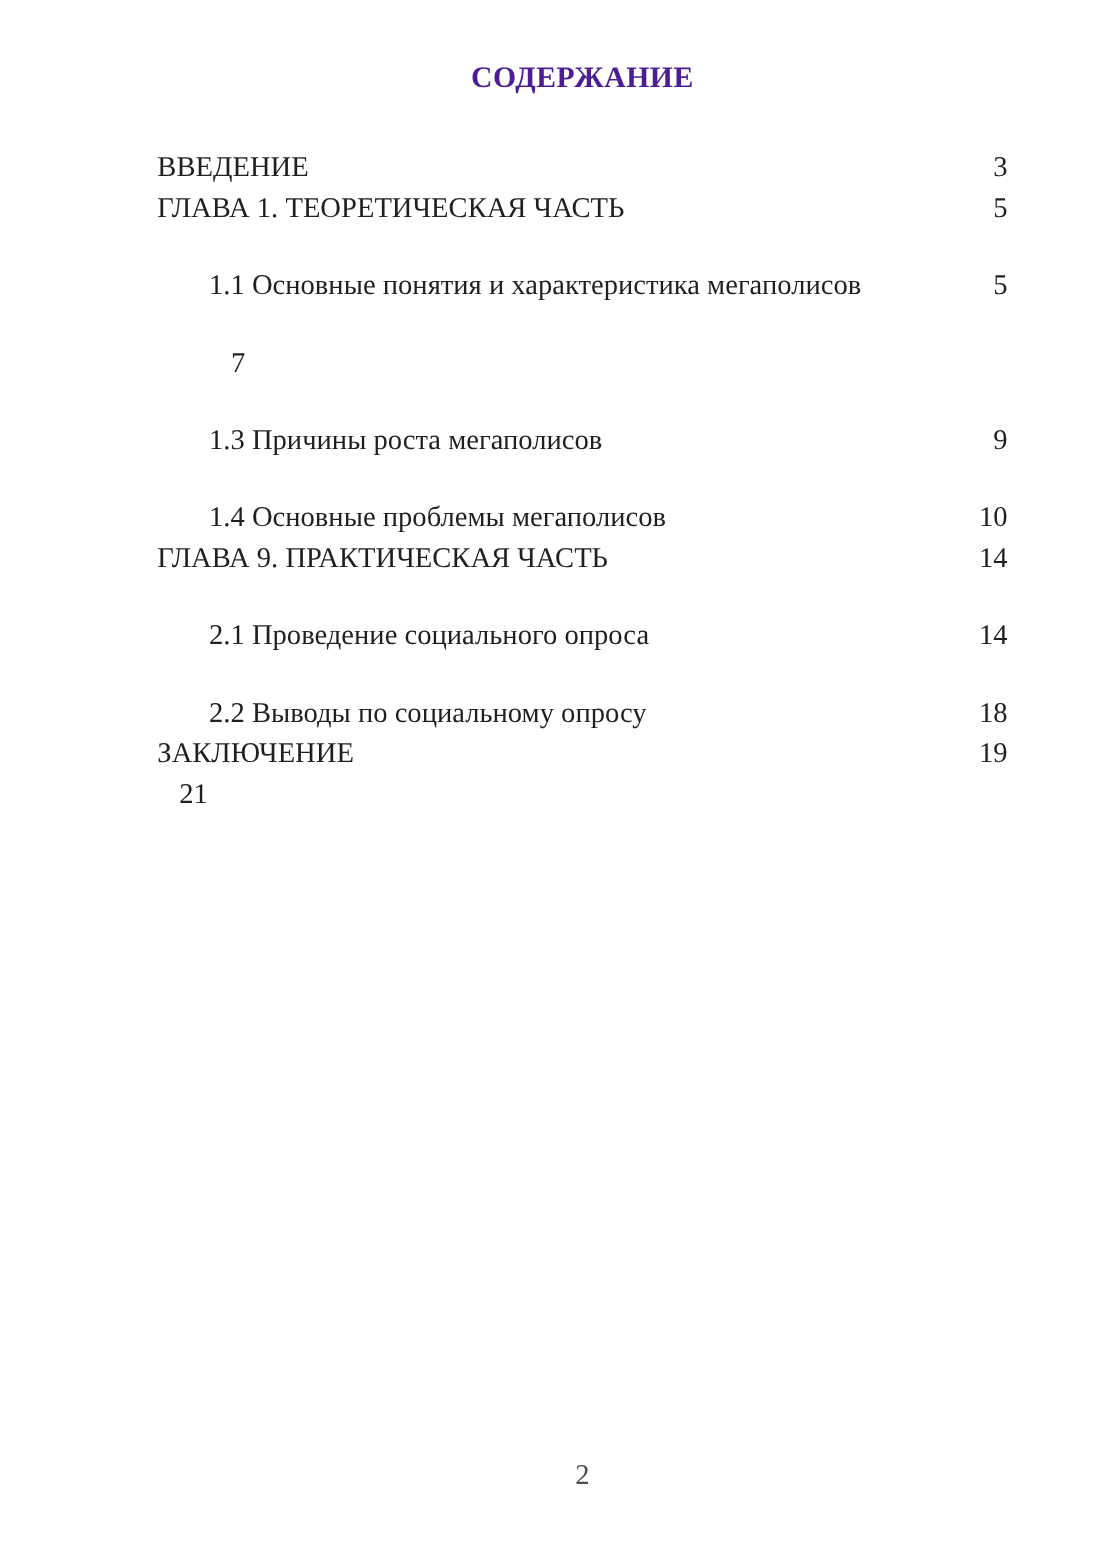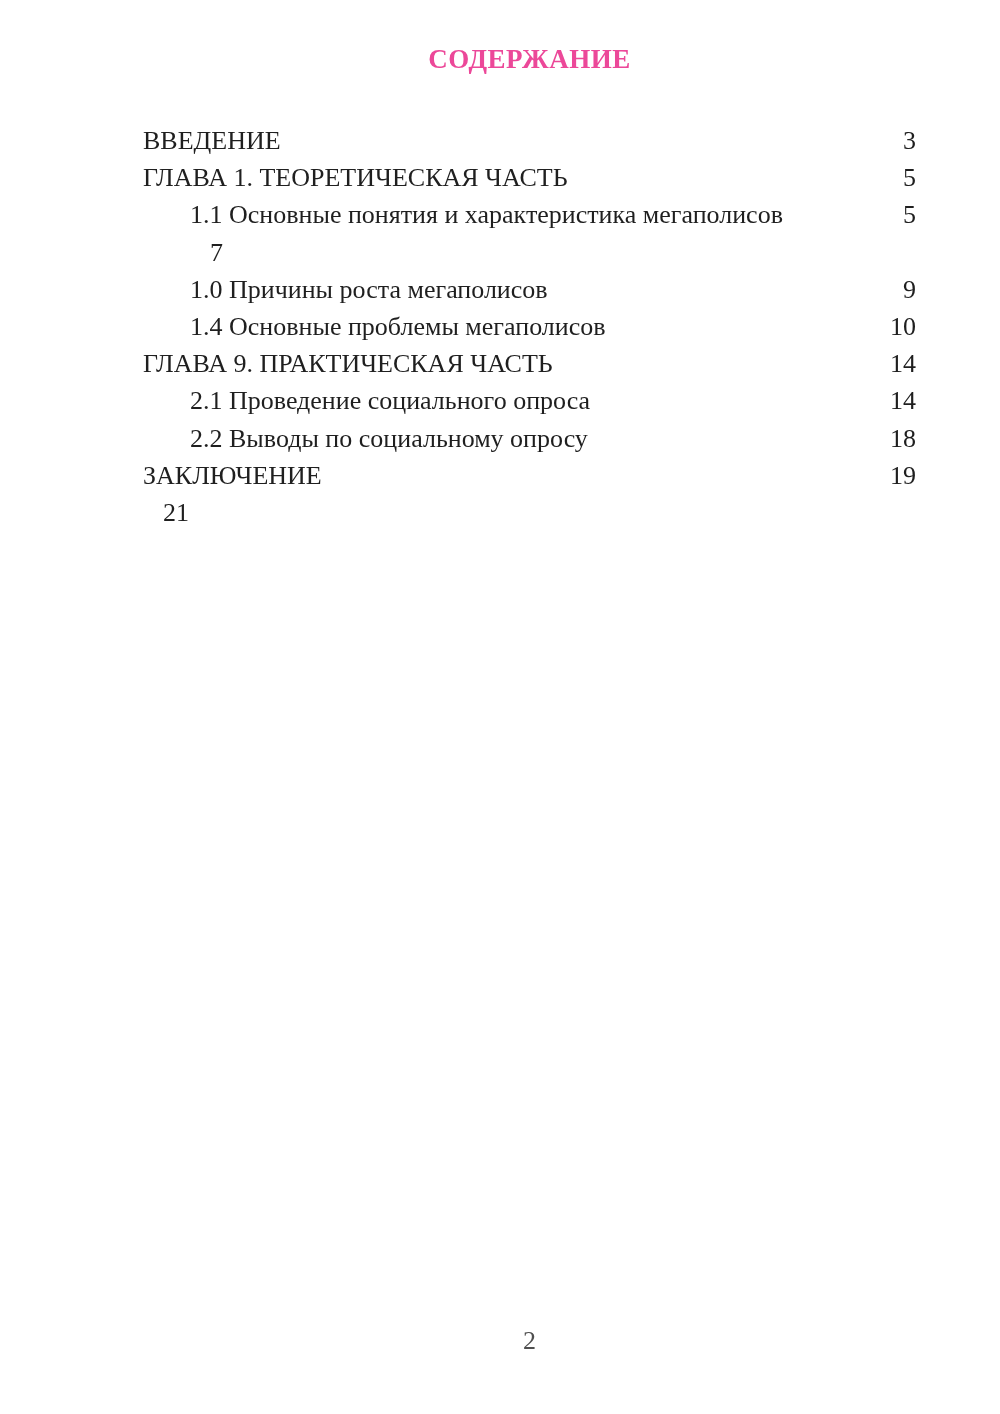--- a/index.html
+++ b/index.html
@@ -10,41 +10,42 @@
   .page {
     position: relative;
     width: 1000px;
     height: 1414px;
     background: #ffffff;
     font-family: "Liberation Serif", "DejaVu Serif", serif;
     color: #1f1f1f;
     overflow: hidden;
   }
   .doc-title {
-    margin: 0 84px 0 143px;
+    margin: 11px 84px 0 143px;
     padding-top: 44px;
     text-align: center;
     font-size: 27px;
     font-weight: bold;
     letter-spacing: 0.5px;
-    color: #ec4899;
+    color: #4c1d95;
   }
   .toc {
     margin: 47px 84px 0 143px;
   }
   .toc-row {
     display: flex;
     justify-content: space-between;
     align-items: flex-end;
     font-size: 26px;
     line-height: 37.2px;
     white-space: nowrap;
   }
   .toc-row.level-1 {
     padding-left: 47px;
+    margin-top: 33px;
   }
   .toc-label {
     flex: 0 1 auto;
     overflow: hidden;
   }
   .toc-page {
     flex: 0 0 auto;
     padding-left: 20px;
     text-align: right;
   }
@@ -75,21 +76,21 @@
         <span class="toc-page">5</span>
       </div>
       <div class="toc-row level-1">
         <span class="toc-label">1.1 Основные понятия и характеристика мегаполисов</span>
         <span class="toc-page">5</span>
       </div>
       <div class="toc-row level-1">
         <span class="toc-page">7</span>
       </div>
       <div class="toc-row level-1">
-        <span class="toc-label">1.0 Причины роста мегаполисов</span>
+        <span class="toc-label">1.3 Причины роста мегаполисов</span>
         <span class="toc-page">9</span>
       </div>
       <div class="toc-row level-1">
         <span class="toc-label">1.4 Основные проблемы мегаполисов</span>
         <span class="toc-page">10</span>
       </div>
       <div class="toc-row level-0">
         <span class="toc-label">ГЛАВА 9. ПРАКТИЧЕСКАЯ ЧАСТЬ</span>
         <span class="toc-page">14</span>
       </div>

